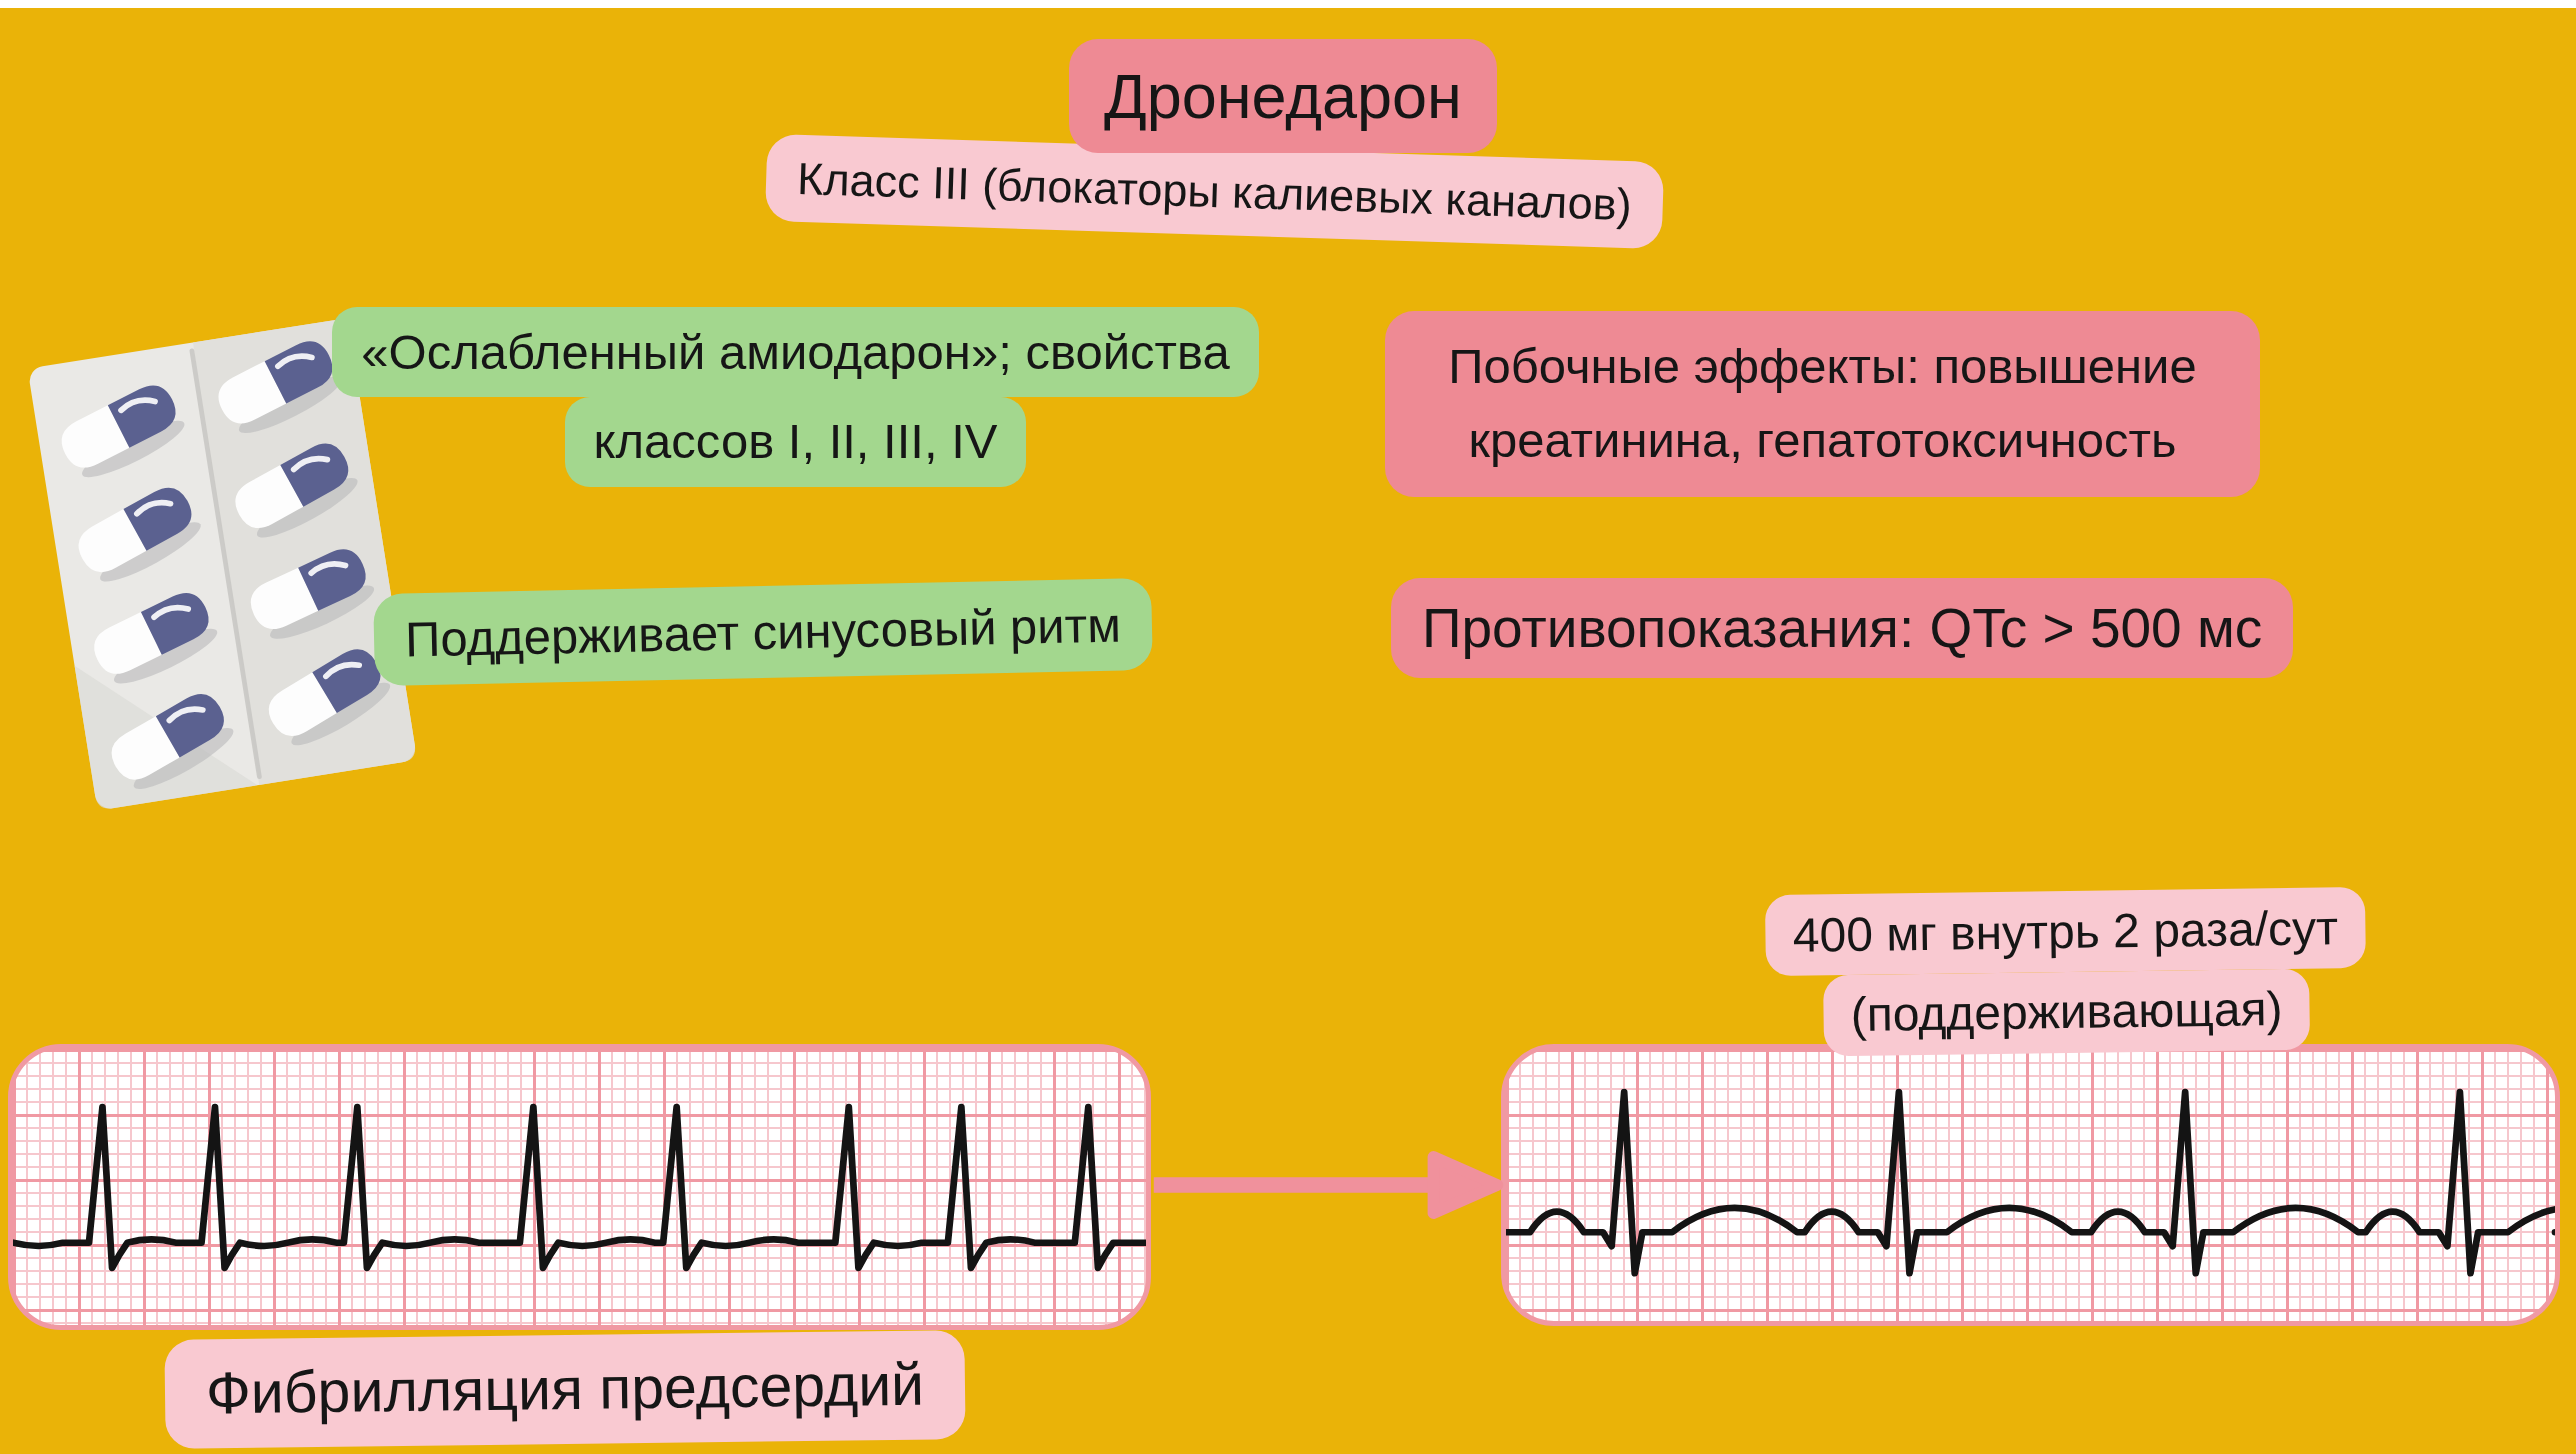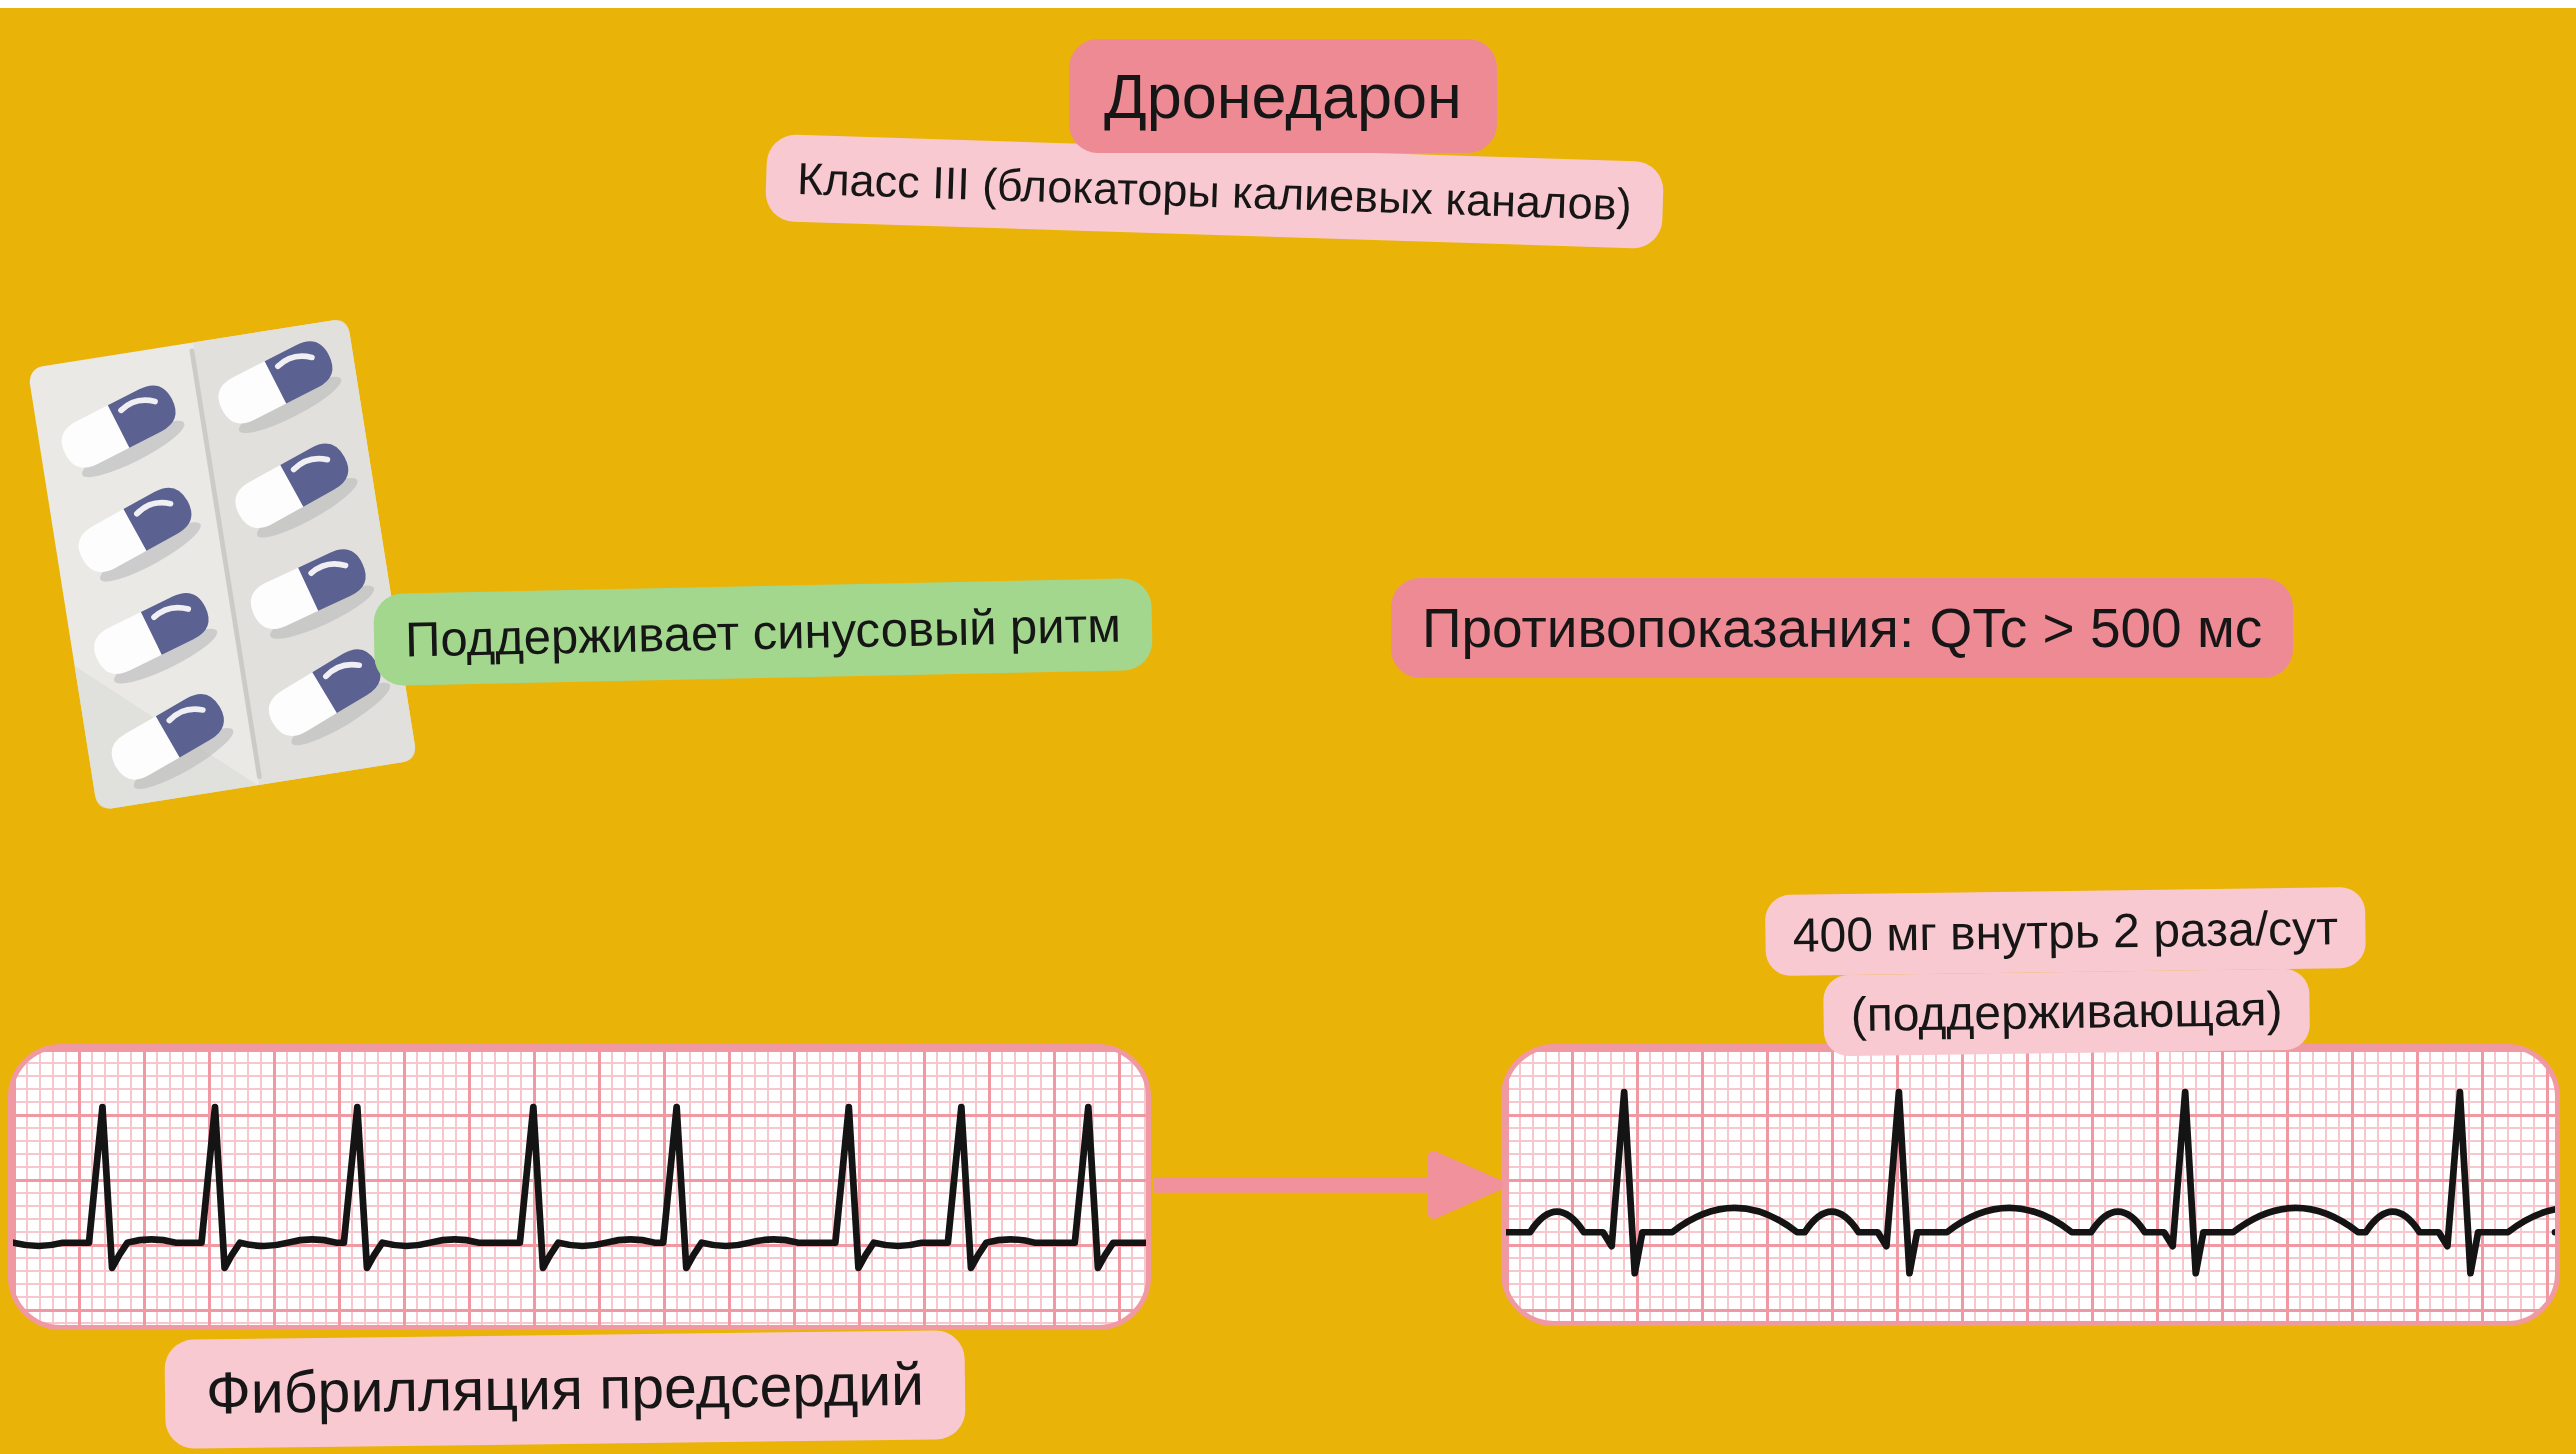--- a/index.html
+++ b/index.html
@@ -138,24 +138,32 @@
         <g transform="translate(305 405) rotate(-22)">
           <ellipse cx="3" cy="28" rx="60" ry="13" fill="#b9b9bb" opacity="0.6"></ellipse>
           <path d="M-37,-25 L0,-25 L0,25 L-37,25 Q-63,25 -63,0 Q-63,-25 -37,-25 Z" fill="#fdfdfd"></path>
           <path class="cap-blue" d="M0,-25 L37,-25 Q63,-25 63,0 Q63,25 37,25 L0,25 Z"></path>
           <path d="M10,-14 Q30,-20 46,-6" stroke="#ffffff" stroke-width="6" fill="none" stroke-linecap="round" opacity="0.9"></path>
         </g>
       </g>
     </svg>
   </div>
 
+  <div class="stack stack-green">
+    <span class="hl">«Ослабленный амиодарон»; свойства</span><br>
+    <span class="hl">классов I, II, III, IV</span>
+  </div>
   <div class="badge green badge-green2">
     <span>Поддерживает синусовый ритм</span>
   </div>
 
+  <div class="badge red badge-red1">
+    <span style="display:block">Побочные эффекты: повышение</span>
+    <span style="display:block">креатинина, гепатотоксичность</span>
+  </div>
   <div class="badge red badge-red2">
     <span>Противопоказания: QTc &gt; 500 мс</span>
   </div>
 
   <div class="stack stack-dose">
     <span class="hl">400 мг внутрь 2 раза/сут</span><br>
     <span class="hl">(поддерживающая)</span>
   </div>
 
   <div class="ecg-strip strip-af">

